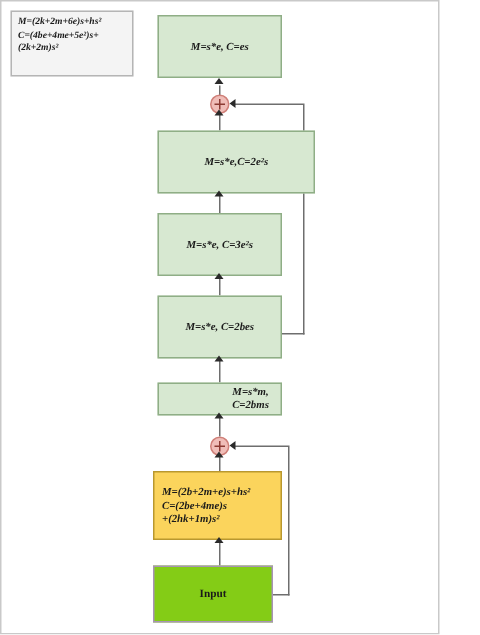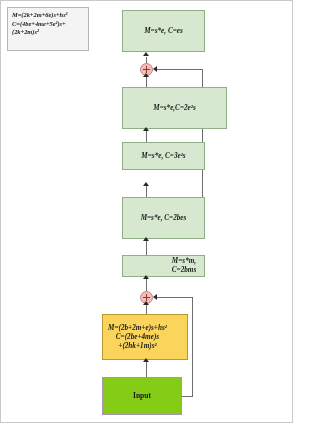--- a/index.html
+++ b/index.html
@@ -28,28 +28,27 @@
     text-align: center;
     font-weight: bold;
     font-style: italic;
     color: #1a1a1a;
     line-height: 1.25;
   }
   .box-green {
     background: #d7e8d1;
     border: 1px solid #8fae86;
     font-size: 7.2px;
-    margin-left: 17px;
   }
   .box-yellow {
     background: #fbd45c;
     border: 1px solid #b9982f;
     font-size: 7.2px;
     justify-content: flex-start;
-    text-align: center;
+    text-align: left;
     padding-left: 5px;
   }
   .box-purple {
     background: #84cc16;
     border: 1px solid #a793b5;
     font-size: 7.5px;
     font-style: normal;
   }
   .box-note {
     background: #f4f4f4;
@@ -138,21 +137,21 @@
   <div class="hline" style="left:187px; top:221px; width:15px;"></div>
 
   <div class="vline" style="left:145px; top:75px; height:11px;"></div>
   <div class="arrow-up" style="left:142px; top:72px;"></div>
 
   <div class="box box-green" style="left:104px; top:86px; width:105px; height:42px;">M=s*e,C=2e²s</div>
 
   <div class="vline" style="left:145px; top:128px; height:13px;"></div>
   <div class="arrow-up" style="left:142px; top:126px;"></div>
 
-  <div class="box box-green" style="left:104px; top:141px; width:83px; height:28px;">M=s*e, C=3e²s</div>
+  <div class="box box-green" style="left:104px; top:141px; width:83px; height:42px;">M=s*e, C=3e²s</div>
 
   <div class="vline" style="left:145px; top:183px; height:13px;"></div>
   <div class="arrow-up" style="left:142px; top:181px;"></div>
 
   <div class="box box-green" style="left:104px; top:196px; width:83px; height:42px;">M=s*e, C=2bes</div>
 
   <div class="vline" style="left:145px; top:238px; height:16px;"></div>
   <div class="arrow-up" style="left:142px; top:236px;"></div>
 
   <div class="box box-green" style="left:104px; top:254px; width:83px; height:22px;padding-left:41px;">M=s*m, C=2bms</div>

